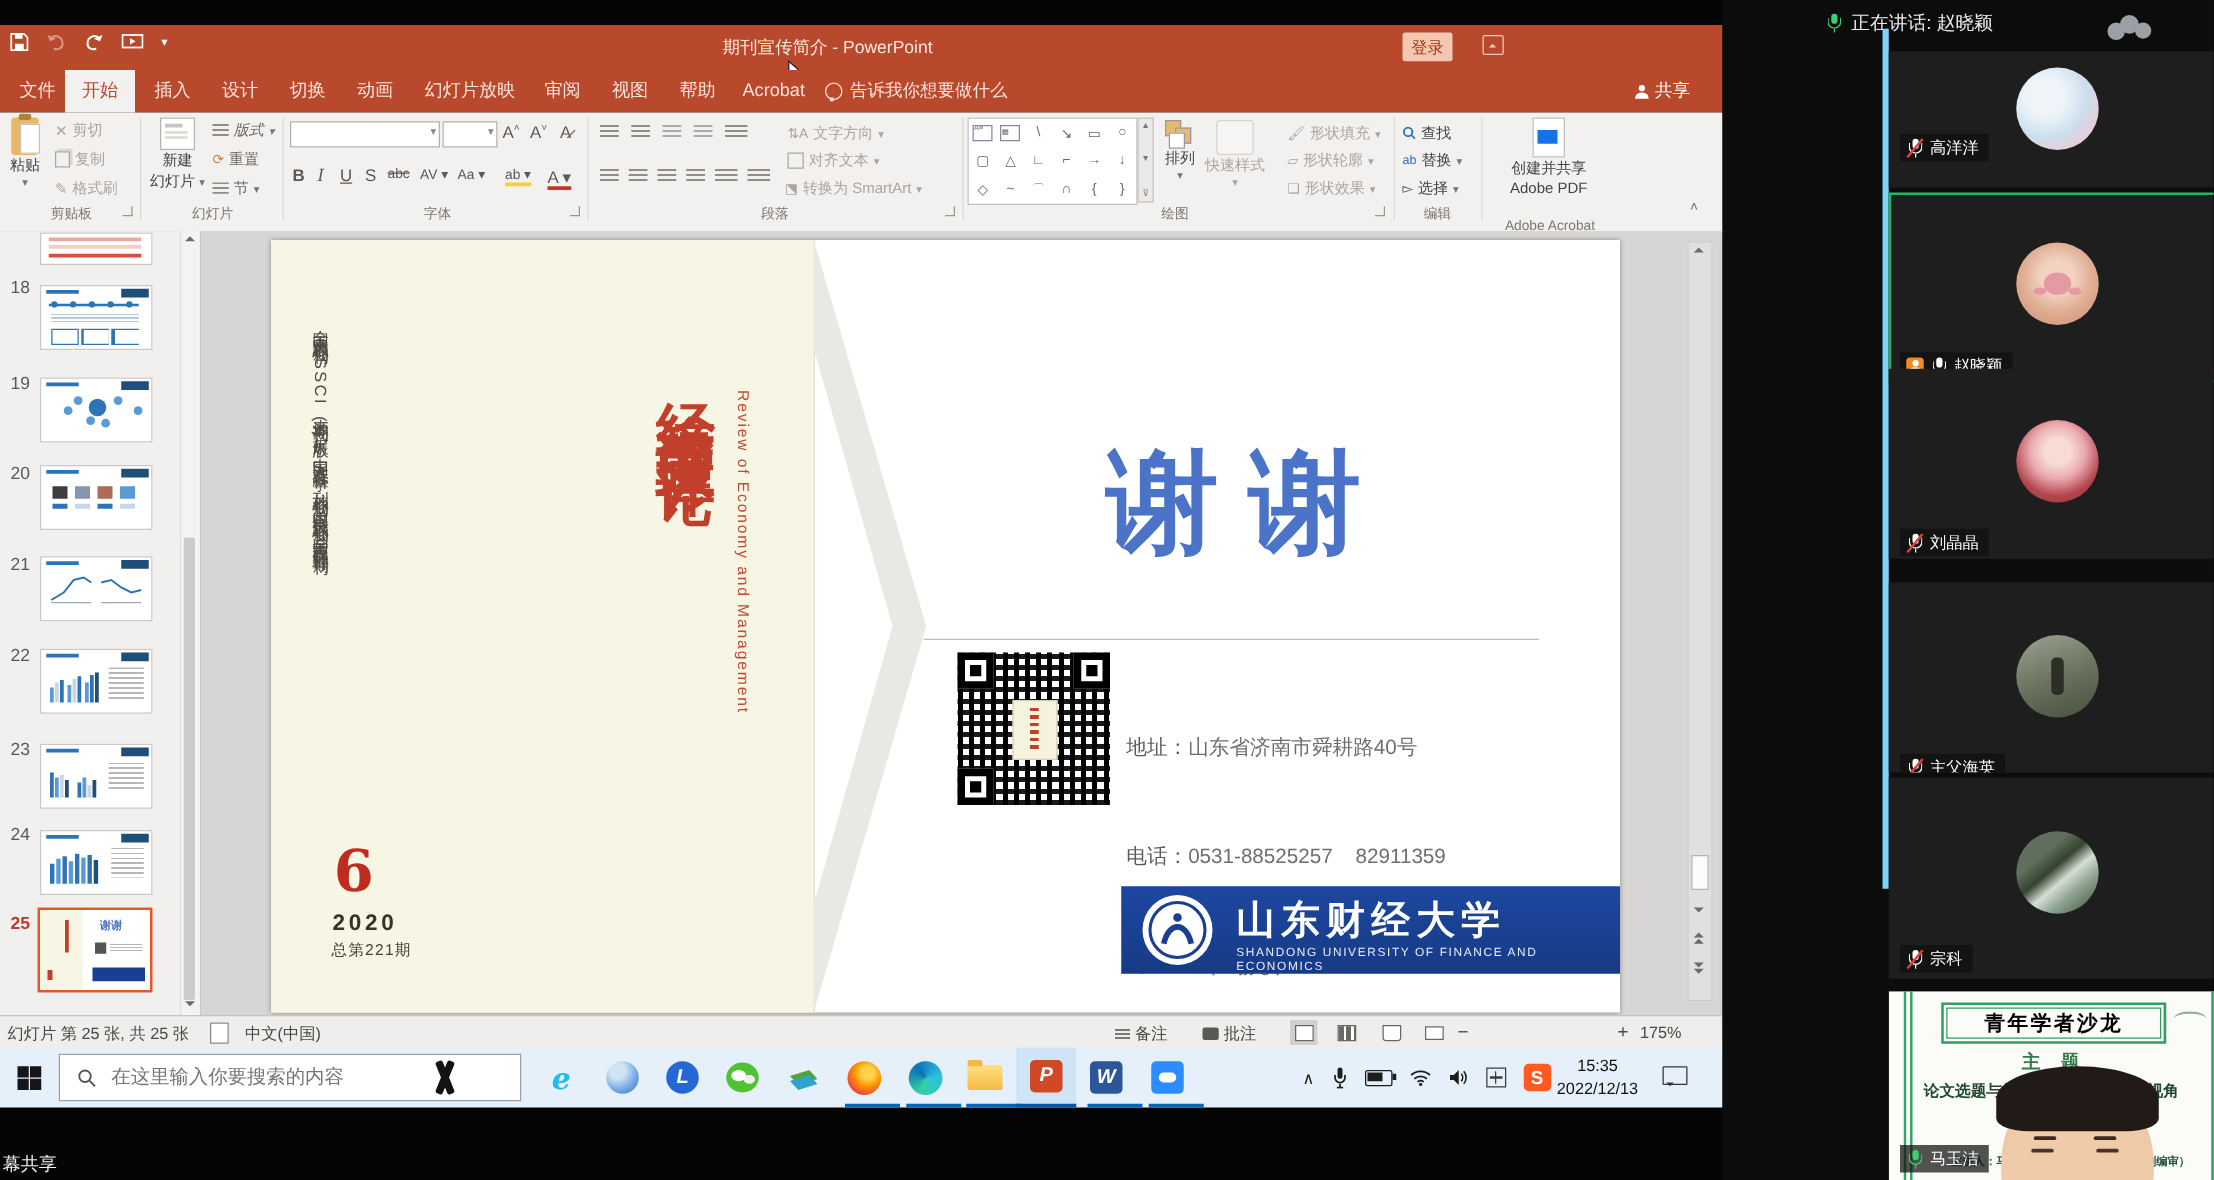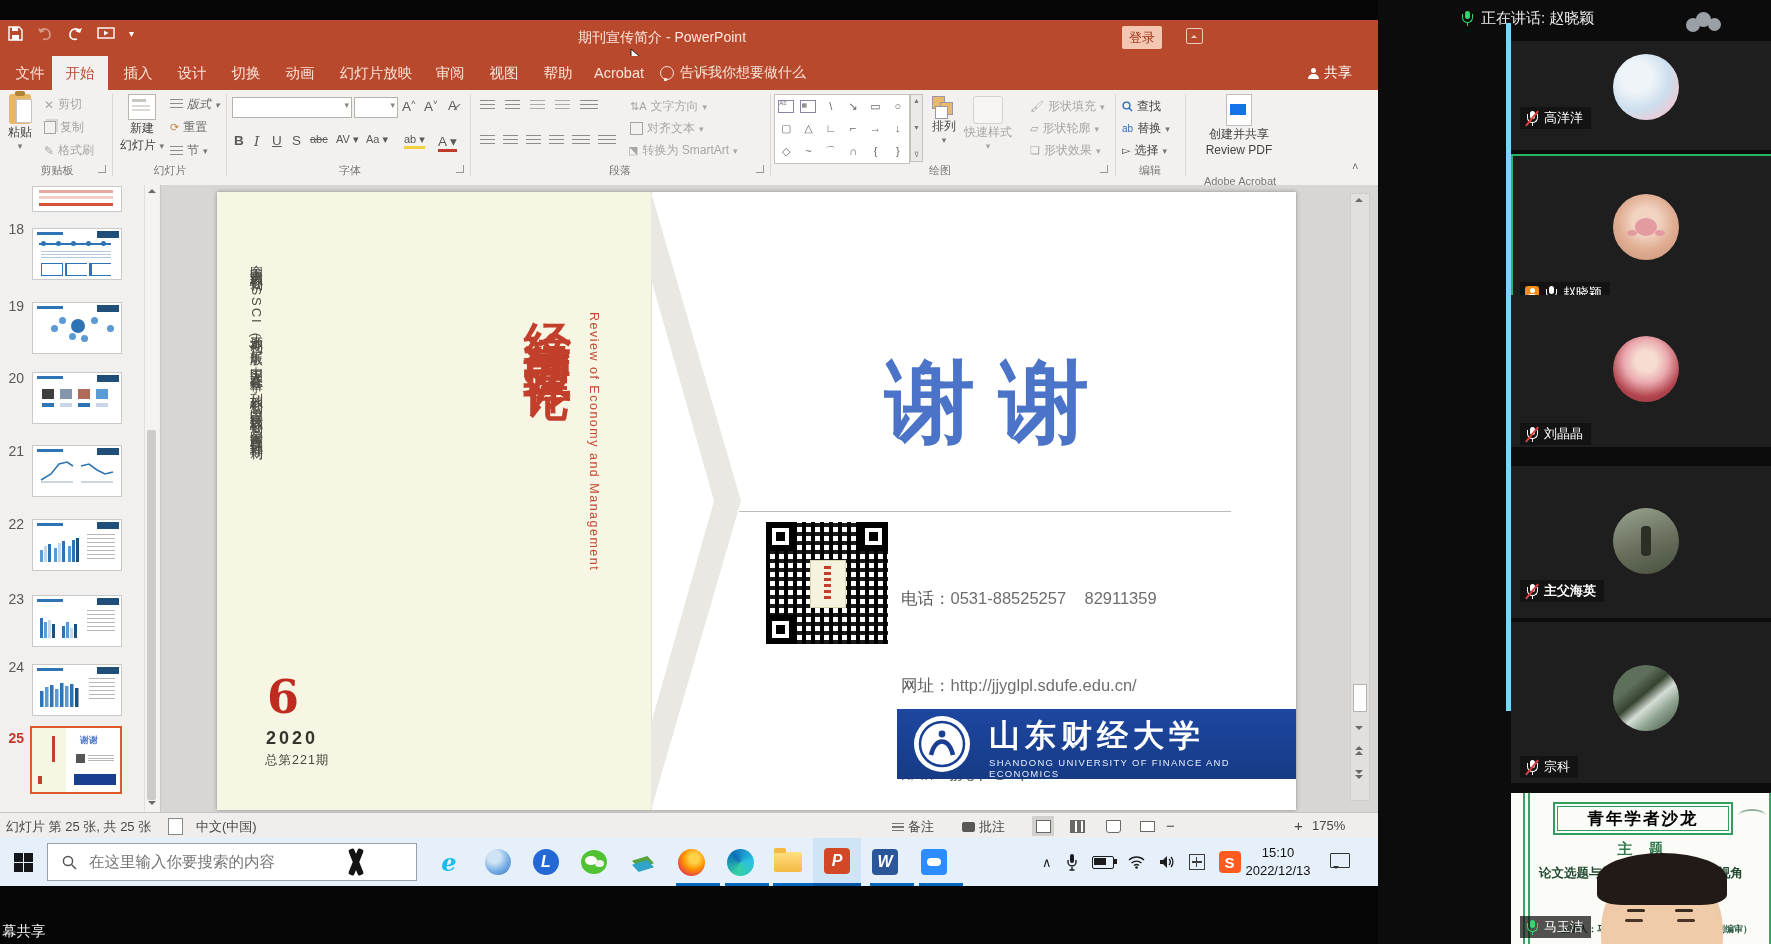--- a/index.html
+++ b/index.html
@@ -392,21 +392,21 @@
         <span style="font-size:9px;color:#777;">▾</span>
       </div>
     <div class="glabel" style="left:1118px;width:64px;">编辑</div>
     <div class="gsep" style="left:1185px;"></div>
 
     <div class="rbtn-big" style="left:1196px;top:4px;width:86px;">
       <span style="width:24px;height:30px;background:#fff;border:1px solid #c2beba;position:relative;">
           <i style="position:absolute;left:3px;top:9px;width:16px;height:11px;background:#1473e6;"></i>
         </span>
       <span>创建并共享</span>
-      <span>Review PDF</span>
+      <span>Adobe PDF</span>
     </div>
     <div class="glabel" style="left:1196px;width:88px;margin-top:12px;">Adobe Acrobat</div>
     <span class="ab" style="left:1352px;top:70px;color:#6e6a66;font-size:11px;">˄</span>
   </div>
 
   <div class="ab contentarea">
 
     <div class="ab thumbpanel">
       <div class="th" style="top:1px;height:24px;">
         <i style="position:absolute;left:6px;top:3px;width:74px;height:3px;background:#e8a9a0;"></i>
@@ -539,20 +539,21 @@
       <div class="ab chev"></div>
       <div class="ab thanks">谢谢</div>
       <div class="ab divline"></div>
       <div class="ab qr">
         <i class="qrf" style="left:0;top:0;"></i>
           <i class="qrf" style="right:0;top:0;"></i>
           <i class="qrf" style="left:0;bottom:0;"></i>
         <i class="qrc"></i>
       </div>
       <div class="ab contact">
+        <div><b>地址：</b><span>山东省济南市舜耕路40号</span></div>
         <div><b>电话：</b><span>0531-88525257    82911359</span></div>
         <div><b>网址：</b><span>http://jjyglpl.sdufe.edu.cn/</span></div>
         <div><b>邮箱：</b><span>jjyglpl@vip.163.com</span></div>
       </div>
       <div class="ab banner">
         <svg style="position:absolute;left:16px;top:6px;" width="58" height="58" viewBox="0 0 58 58">
           <circle cx="29" cy="29" r="28" fill="#fff"></circle>
           <circle cx="29" cy="29" r="22" fill="none" stroke="#1a3f92" stroke-width="2.5"></circle>
           <path d="M18 40 C22 22 36 22 40 40" fill="none" stroke="#1a3f92" stroke-width="4.5"></path>
           <circle cx="29" cy="19" r="3.4" fill="#1a3f92"></circle>
@@ -690,21 +691,21 @@
         <path d="M1 5 h3 l4 -4 v12 l-4 -4 h-3 z" fill="#1c1c1c"></path>
         <path d="M10 4 a4.5 4.5 0 0 1 0 6 M12 2 a7.5 7.5 0 0 1 0 10" fill="none" stroke="#1c1c1c" stroke-width="1.3"></path>
       </svg>
     <span style="width:14px;height:14px;border:1.5px solid #3c3c3c;position:relative;">
         <i style="position:absolute;left:6px;top:2px;width:1.5px;height:10px;background:#3c3c3c;"></i>
         <i style="position:absolute;left:2px;top:6px;width:10px;height:1.5px;background:#3c3c3c;"></i>
       </span>
     <span style="width:22px;height:22px;border-radius:4px;background:#ff5a1f;color:#fff;font-weight:bold;font-size:15px;display:flex;align-items:center;justify-content:center;">S</span>
   </div>
   <div class="ab clock">
-    <div>15:10</div>
+    <div>15:35</div>
     <div>2022/12/13</div>
   </div>
   <span class="ab bubbleic"></span>
 
   <div class="ab sharechip">幕共享</div>
 
   <div class="ab meeting">
     <div class="speakbar">
       <span class="mic green">
           <i></i>
@@ -753,21 +754,21 @@
               <i></i>
               <u></u>
               <s></s>
             </span>
           <span>刘晶晶</span>
         </div>
       </div>
 
       <div class="tile" style="top:443px;height:152px;">
         <div class="avatar av4" style="left:102px;top:42px;"></div>
-        <div class="chip" style="top:114px;font-weight:bold;">
+        <div class="chip" style="top:137px;">
           <span class="mic muted">
               <i></i>
               <u></u>
               <s></s>
             </span>
           <span>主父海英</span>
         </div>
       </div>
 
       <div class="tile" style="top:599px;height:161px;">

